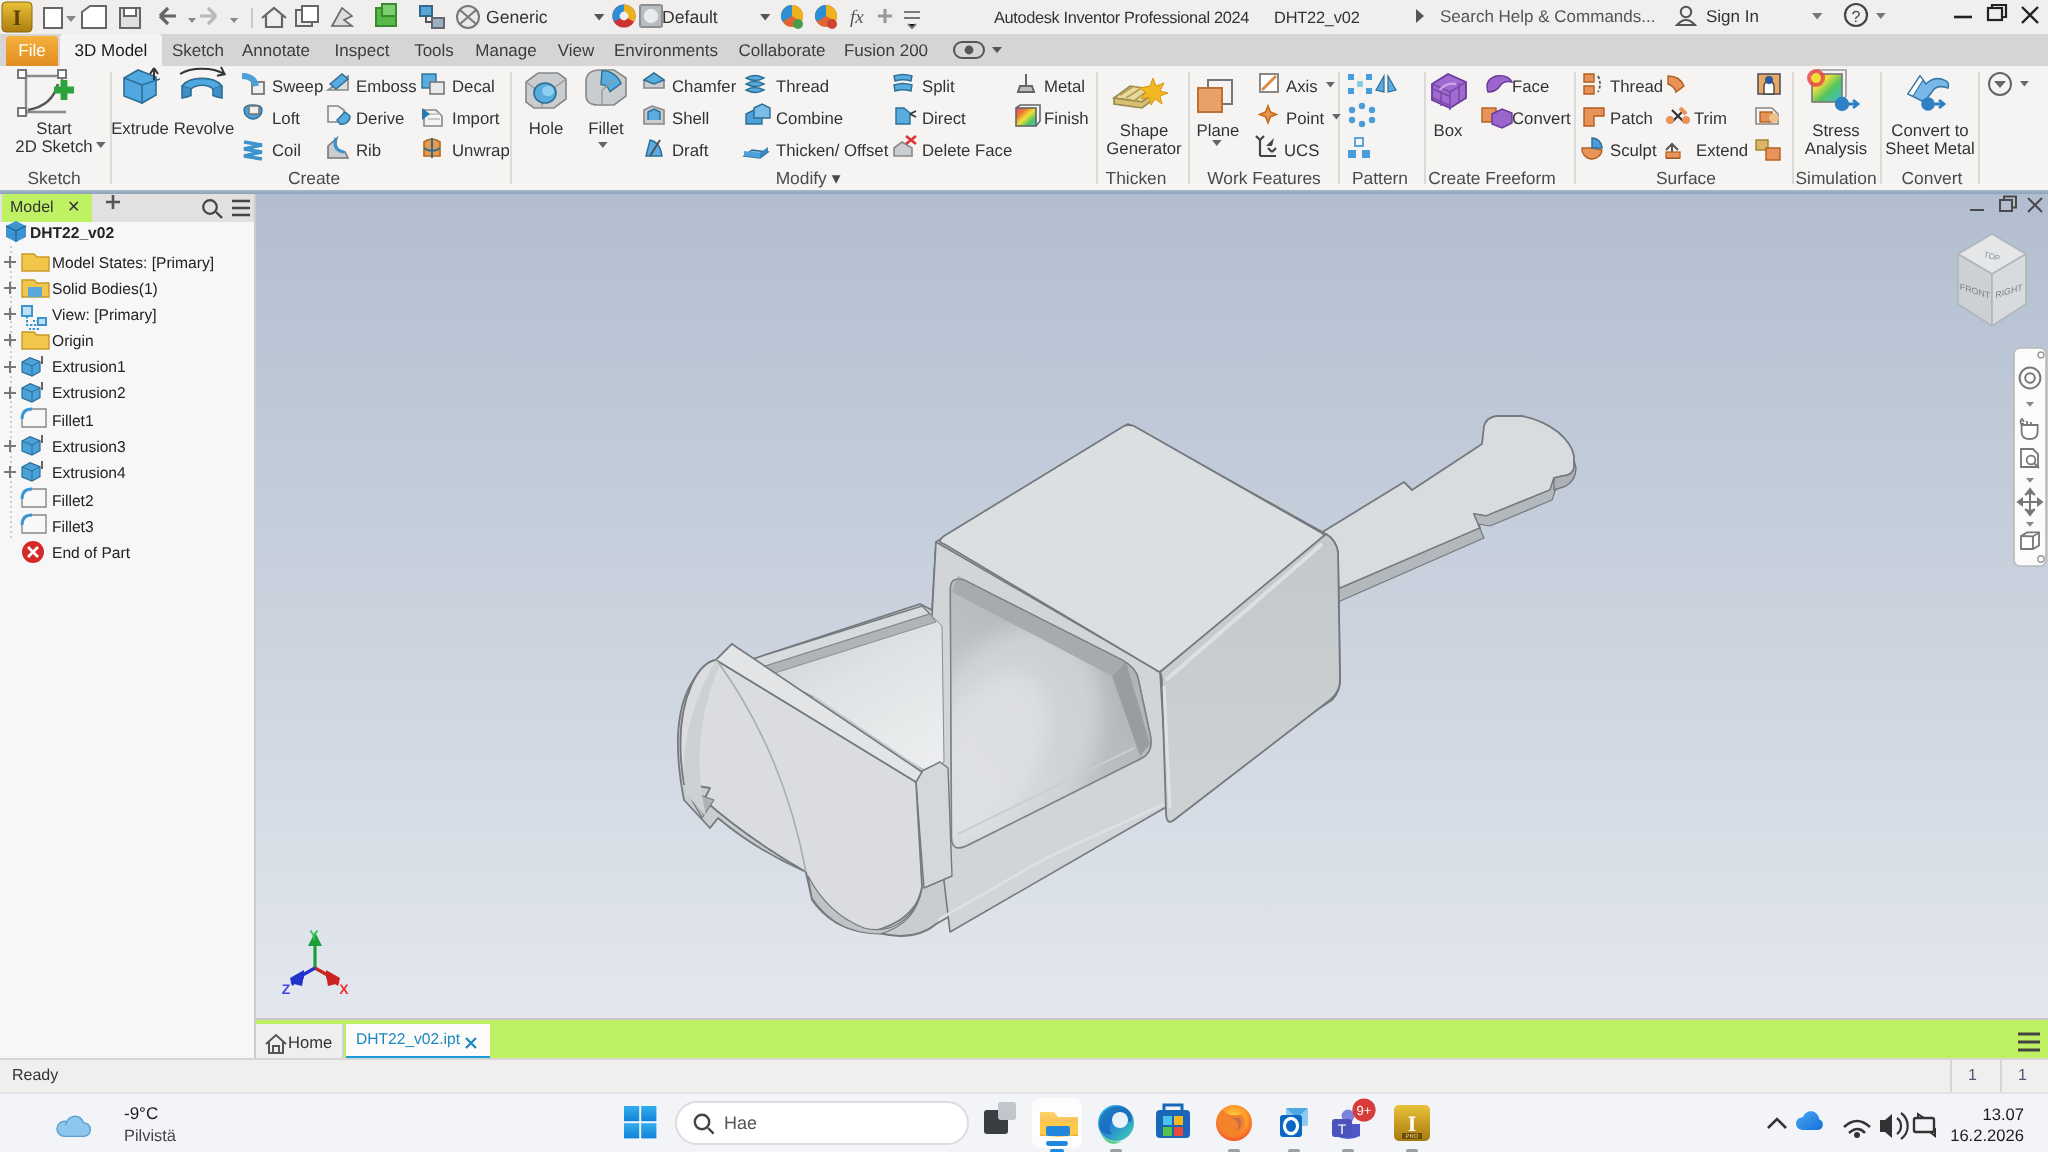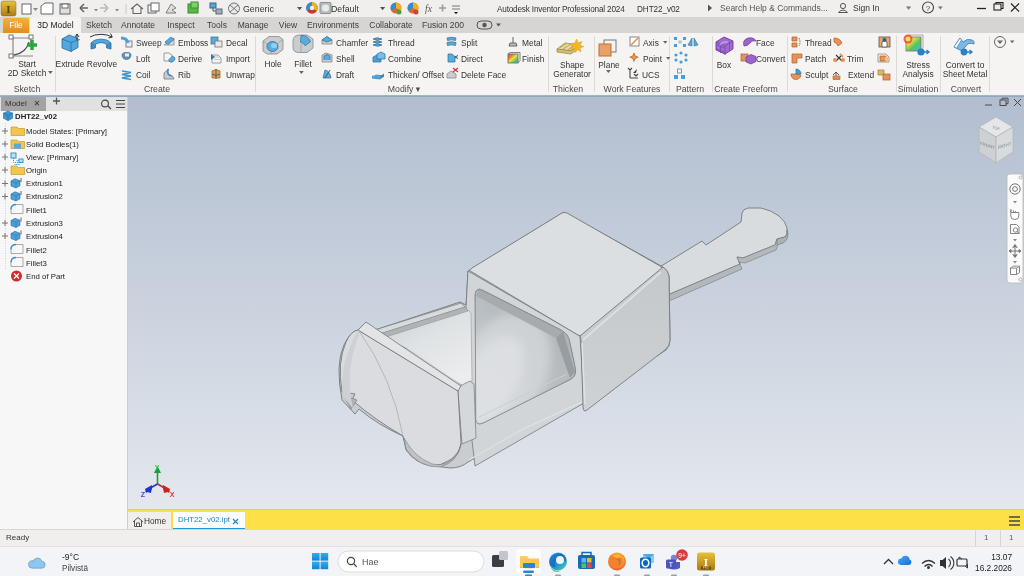--- a/index.html
+++ b/index.html
@@ -10,24 +10,24 @@
 #filetab{position:absolute;left:3px;top:1px;width:26px;height:15px;background:linear-gradient(#f5b13d,#e18c20);color:#fff;font-size:8.5px;text-align:center;line-height:15px;border-radius:2px 2px 0 0}
 #activetab{position:absolute;left:30px;top:0;width:51px;height:16px;background:#f5f4f3;color:#1a1a1a;font-size:8.5px;text-align:center;line-height:16px;border-radius:2px 2px 0 0}
 #ribbon{left:0;top:33px;width:1024px;height:62px;background:#f5f4f2}
 .glabel{position:absolute;top:51px;font-size:8.7px;color:#4a4a4a;text-align:center}
 .gsep{position:absolute;top:3px;width:1px;height:56px;background:#dcdad7}
 .lbl{position:absolute;font-size:8.4px;color:#333;line-height:10px;white-space:nowrap}
 .biglbl{position:absolute;font-size:8.4px;color:#333;text-align:center;line-height:8.5px;white-space:nowrap}
 #bluestrip{left:0;top:95px;width:1024px;height:2px;background:linear-gradient(#a8bacd,#8ba1ba)}
 #panel{left:0;top:97px;width:128px;height:432px;background:#f7f7f7;border-right:1px solid #cfcdcb}
 #panelhead{left:0;top:0;width:127px;height:14px;background:#e2e1df}
-#paneltab{left:1px;top:0;width:45px;height:14px;background:#a3a3a3;font-size:8px;color:#333;line-height:14px;padding-left:4px}
+#paneltab{left:1px;top:0;width:45px;height:14px;background:#bef264;font-size:8px;color:#333;line-height:14px;padding-left:4px}
 .treerow{position:absolute;left:0;width:127px;height:13px;font-size:7.8px;color:#222;line-height:13px}
 #viewport{left:128px;top:97px;width:896px;height:412px}
-#tabs2{left:128px;top:509px;width:896px;height:20px;background:#fde047;border-top:1px solid #c9c7c5}
+#tabs2{left:128px;top:509px;width:896px;height:20px;background:#bef264;border-top:1px solid #c9c7c5}
 #statusbar{left:0;top:529px;width:1024px;height:17px;background:#f0efed;border-top:1px solid #d8d6d4;font-size:8px;color:#333}
 #taskbar{left:0;top:546px;width:1024px;height:30px;background:#f2f4f7;border-top:1px solid #e0e2e6}
 </style></head>
 <body>
 <div class="abs" id="titlebar">
 <svg width="1024" height="17" style="position:absolute;left:0;top:0">
 <defs>
 <linearGradient id="invI" x1="0" y1="0" x2="0" y2="1">
           <stop offset="0" stop-color="#e8c23a"></stop>
           <stop offset="1" stop-color="#ad7d10"></stop>

